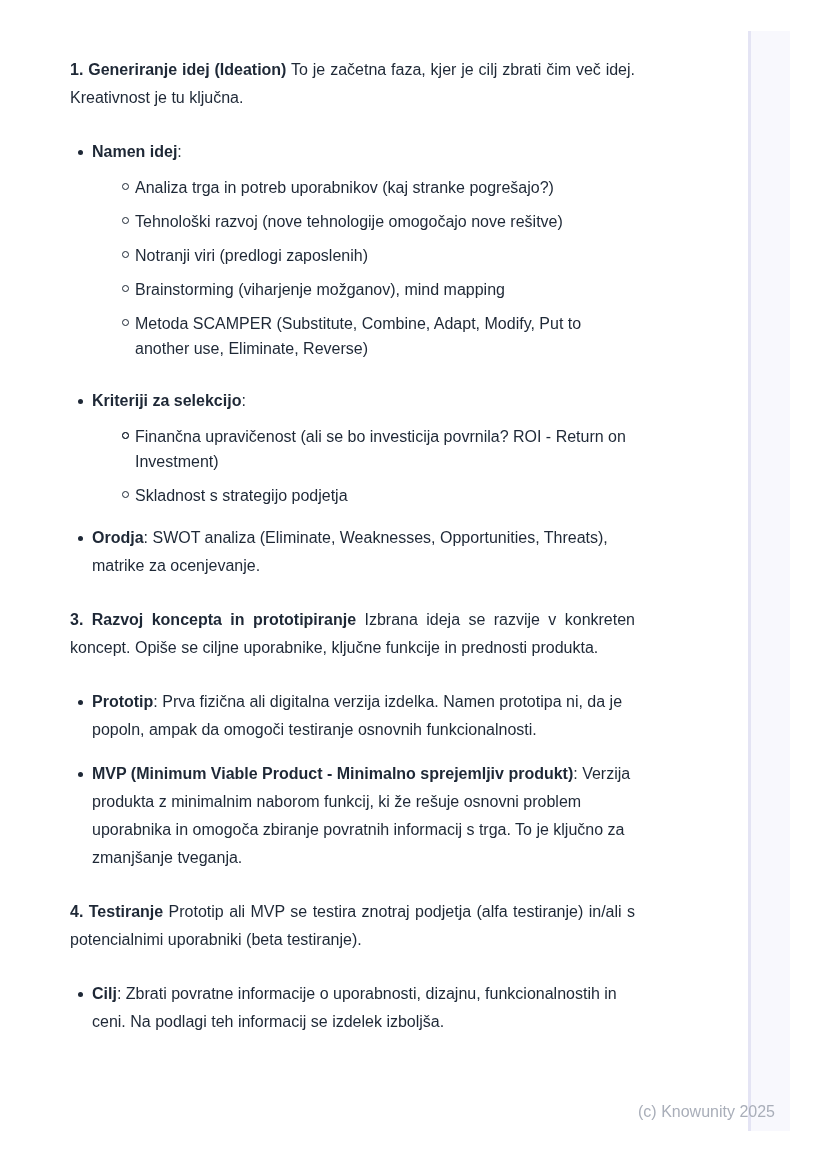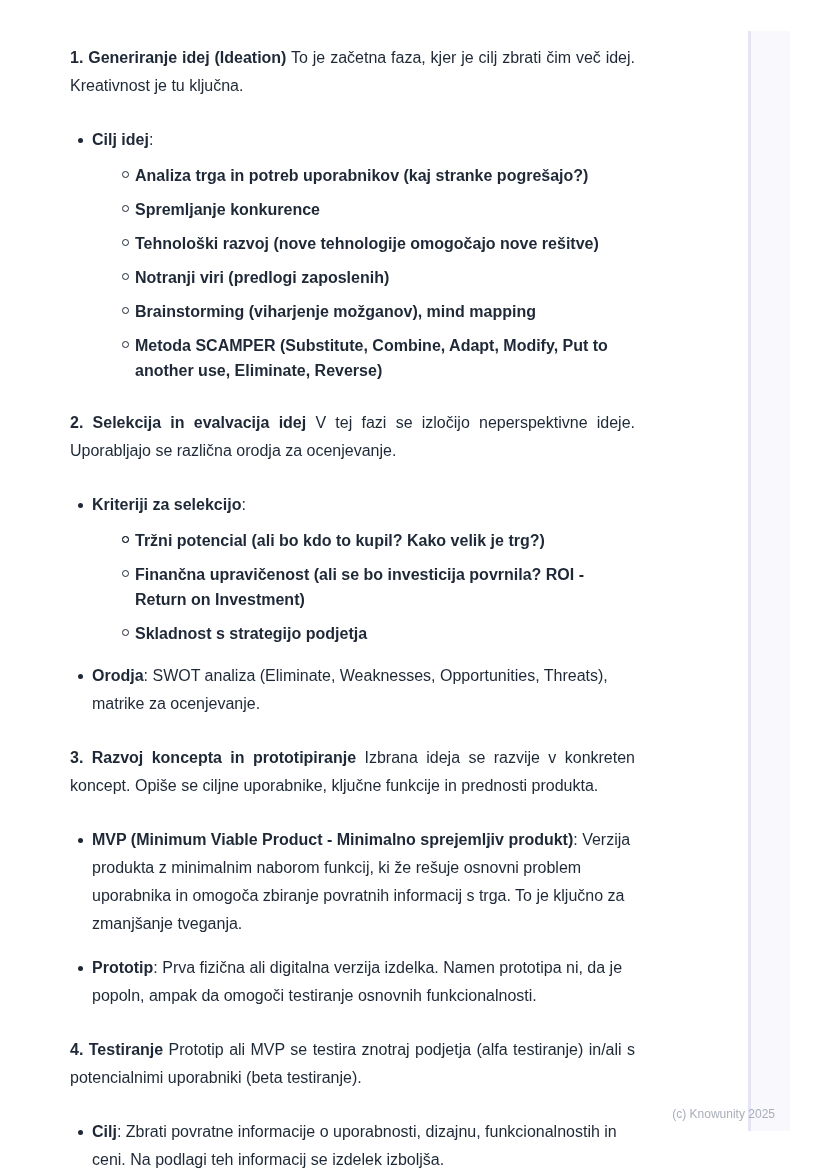--- a/index.html
+++ b/index.html
@@ -11,21 +11,21 @@
     position: relative;
     overflow: hidden;
   }
   .content {
     position: absolute;
     left: 70px; top: 44px;
     width: 565px;
     font-size: 16px;
   }
   p.para {
-    margin: 0 0 26px 0;
+    margin: 12px 0 26px 0;
     line-height: 28px;
     text-align: justify;
   }
   strong { font-weight: 700; }
   ul { list-style: none; margin: 0 0 26px 0; padding: 0; }
   li.main {
     position: relative;
     padding-left: 22px;
     margin-bottom: 16px;
     line-height: 28px;
@@ -36,98 +36,93 @@
     width: 5px; height: 5px;
     border-radius: 50%;
     background: #1e2836;
   }
   ul.sub { margin: 9px 0 0 0; }
   li.sub {
     position: relative;
     padding-left: 43px;
     margin-bottom: 9px;
     line-height: 25px;
-    font-weight: bold;
   }
   .circle {
     position: absolute;
     left: 30px; top: 8px;
     width: 5px; height: 5px;
     border: 1.5px solid #1e2836;
     border-radius: 50%;
     background: transparent;
   }
   .edge-strip {
     position: absolute;
     left: 748px; top: 31px;
     width: 39px; height: 1100px;
     background: #f8f8fd;
     border-left: 3px solid #e4e4f4;
     z-index: 1;
   }
   .footer {
     position: absolute;
     right: 53px; bottom: 50px;
-    font-size: 12px;
+    font-size: 16px;
     color: #a9aeb9;
     z-index: 2;
   }
 </style>
 </head>
 <body>
 
 <div class="content">
 
   <p class="para"><strong>1. Generiranje idej (Ideation)</strong>
     <span>To je začetna faza, kjer je cilj zbrati čim več idej. Kreativnost je tu ključna.</span></p>
 
   <ul>
     <li class="main">
-      <span class="dot"></span><strong>Cilj idej</strong><span>:</span>
+      <span class="dot"></span><strong>Namen idej</strong><span>:</span>
       <ul class="sub">
         <li class="sub"><span class="circle"></span><span>Analiza trga in potreb uporabnikov (kaj stranke pogrešajo?)</span></li>
-        <li class="sub"><span class="circle"></span><span>Spremljanje konkurence</span></li>
         <li class="sub"><span class="circle"></span><span>Tehnološki razvoj (nove tehnologije omogočajo nove rešitve)</span></li>
         <li class="sub"><span class="circle"></span><span>Notranji viri (predlogi zaposlenih)</span></li>
         <li class="sub"><span class="circle"></span><span>Brainstorming (viharjenje možganov), mind mapping</span></li>
         <li class="sub"><span class="circle"></span><span>Metoda SCAMPER (Substitute, Combine, Adapt, Modify, Put to another use, Eliminate, Reverse)</span></li>
       </ul>
     </li>
   </ul>
 
-  <p class="para"><strong>2. Selekcija in evalvacija idej</strong>
-    <span>V tej fazi se izločijo neperspektivne ideje. Uporabljajo se različna orodja za ocenjevanje.</span></p>
 
   <ul>
     <li class="main">
       <span class="dot"></span><strong>Kriteriji za selekcijo</strong><span>:</span>
       <ul class="sub">
         <li class="sub"><span class="circle"></span></li>
-        <li class="sub"><span class="circle"></span><span>Tržni potencial (ali bo kdo to kupil? Kako velik je trg?)</span></li>
         <li class="sub"><span class="circle"></span><span>Finančna upravičenost (ali se bo investicija povrnila? ROI - Return on Investment)</span></li>
         <li class="sub"><span class="circle"></span><span>Skladnost s strategijo podjetja</span></li>
       </ul>
     </li>
     <li class="main">
       <span class="dot"></span><strong>Orodja</strong><span>:</span>
       <span>SWOT analiza (Eliminate, Weaknesses, Opportunities, Threats), matrike za ocenjevanje.</span>
     </li>
   </ul>
 
   <p class="para"><strong>3. Razvoj koncepta in prototipiranje</strong>
     <span>Izbrana ideja se razvije v konkreten koncept. Opiše se ciljne uporabnike, ključne funkcije in prednosti produkta.</span></p>
 
   <ul>
     <li class="main">
+      <span class="dot"></span><strong>Prototip</strong><span>:</span>
+      <span>Prva fizična ali digitalna verzija izdelka. Namen prototipa ni, da je popoln, ampak da omogoči testiranje osnovnih funkcionalnosti.</span>
+    </li>
+    <li class="main">
       <span class="dot"></span><strong>MVP (Minimum Viable Product - Minimalno sprejemljiv produkt)</strong><span>:</span>
       <span>Verzija produkta z minimalnim naborom funkcij, ki že rešuje osnovni problem uporabnika in omogoča zbiranje povratnih informacij s trga. To je ključno za zmanjšanje tveganja.</span>
-    </li>
-    <li class="main">
-      <span class="dot"></span><strong>Prototip</strong><span>:</span>
-      <span>Prva fizična ali digitalna verzija izdelka. Namen prototipa ni, da je popoln, ampak da omogoči testiranje osnovnih funkcionalnosti.</span>
     </li>
   </ul>
 
   <p class="para"><strong>4. Testiranje</strong>
     <span>Prototip ali MVP se testira znotraj podjetja (alfa testiranje) in/ali s potencialnimi uporabniki (beta testiranje).</span></p>
 
   <ul>
     <li class="main">
       <span class="dot"></span><strong>Cilj</strong><span>:</span>
       <span>Zbrati povratne informacije o uporabnosti, dizajnu, funkcionalnostih in ceni. Na podlagi teh informacij se izdelek izboljša.</span>

